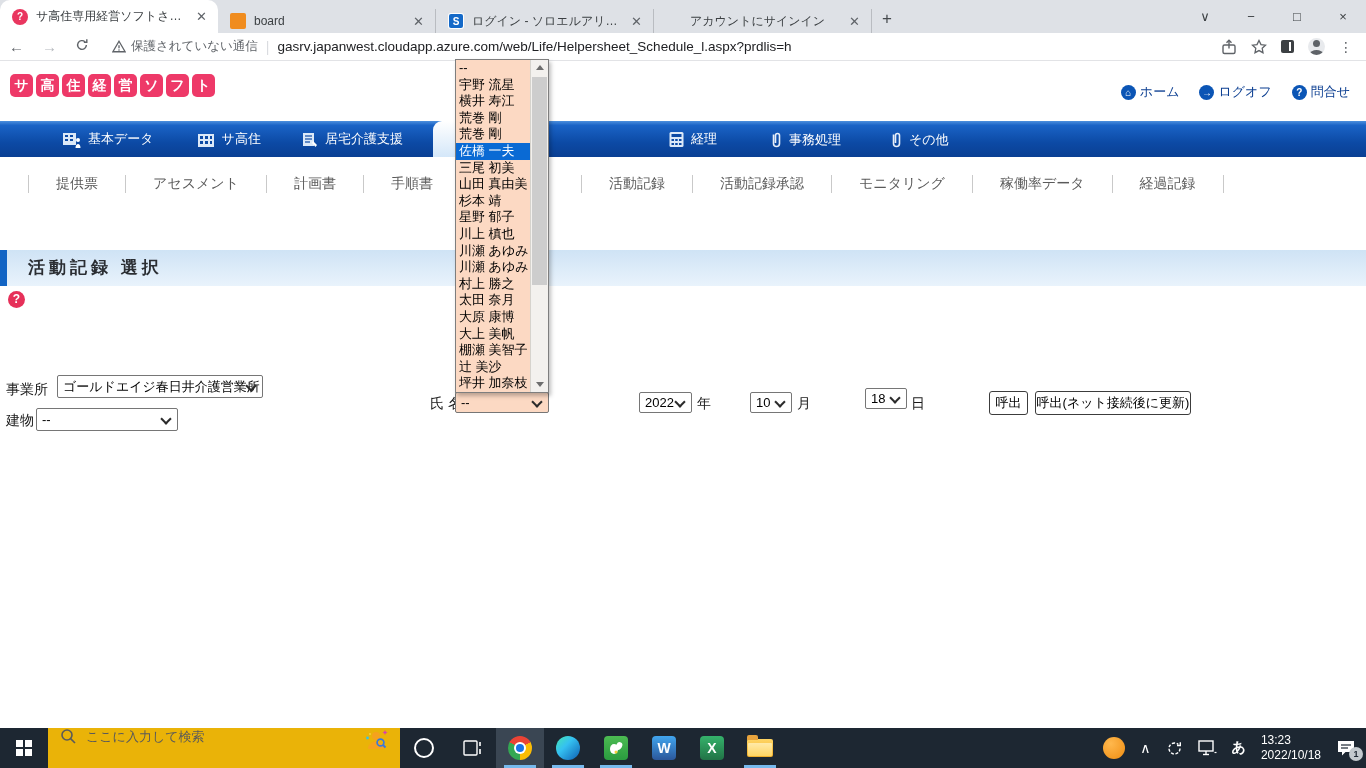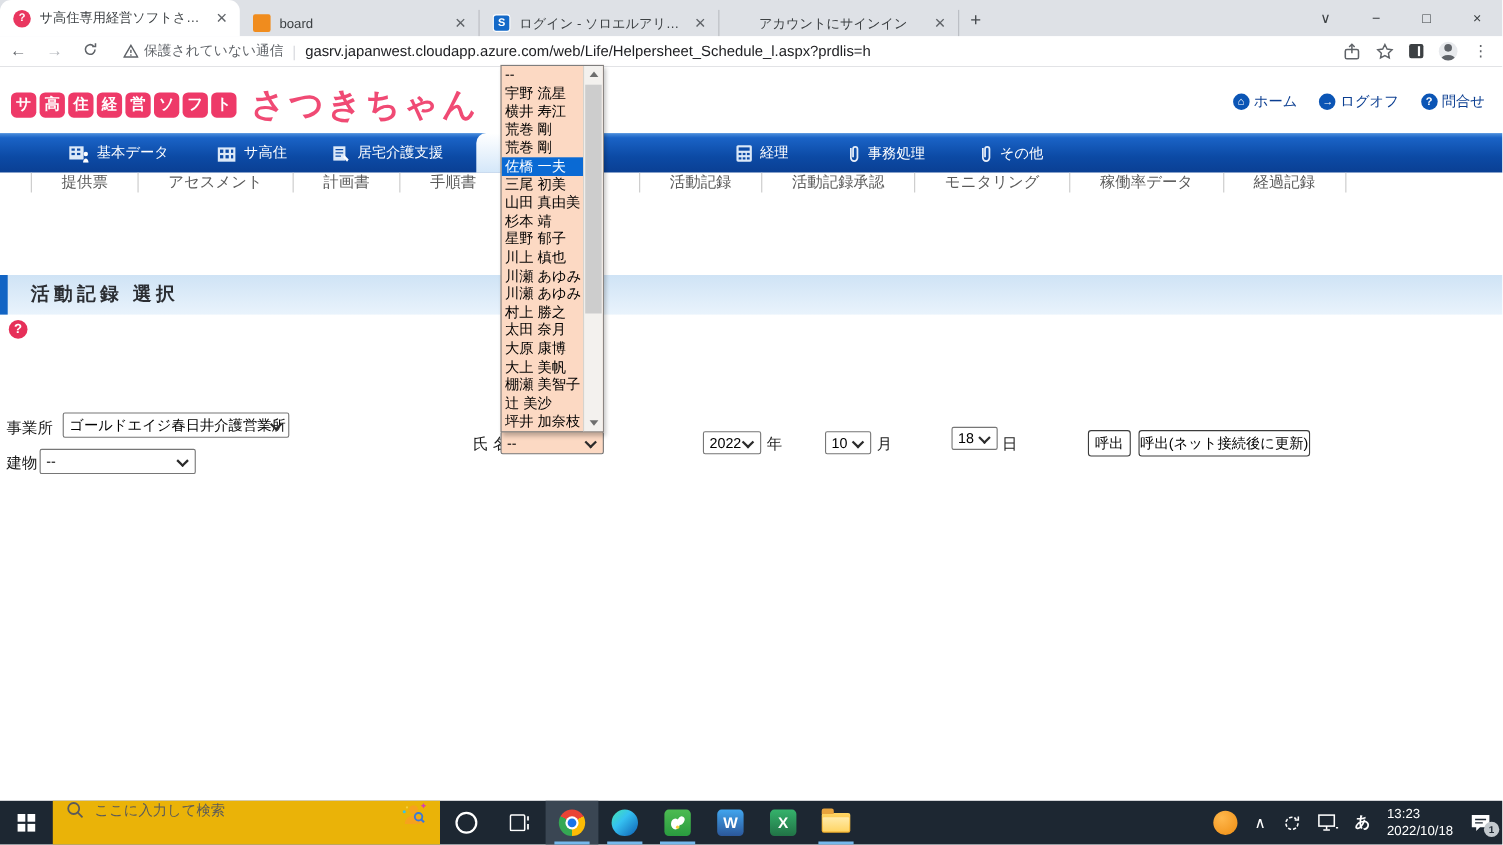--- a/index.html
+++ b/index.html
@@ -60,21 +60,21 @@
           background:linear-gradient(180deg,#4c8fdd 0%,#1a63c6 12%,#0c4aa5 60%,#0a3f93 100%);
           display:flex;align-items:center;}
   .nav-item{display:flex;align-items:flex-end;gap:6px;color:#fff;font-size:13px;white-space:nowrap;}
   .nav-item svg{display:block;}
   .nav-tab-active{align-self:flex-end;height:36px;border-radius:9px 9px 0 0;
           background:linear-gradient(#ffffff,#d4e7f9);display:flex;align-items:center;gap:6px;
           padding:0 20px;color:#0f57b2;font-size:13px;font-weight:bold;}
 
   
   .subnav{position:absolute;top:157px;left:0;width:1366px;height:36px;background:#fff;
-          display:flex;align-items:flex-start;font-size:14px;color:#5a5a5a;}
+          display:flex;align-items:flex-end;font-size:14px;color:#5a5a5a;}
   .sep{width:1px;height:18px;background:#c9c9c9;}
   .subnav-item{padding:0 27px;white-space:nowrap;}
   .subnav-spacer{width:120px;}
 
   
   .titlebar{position:absolute;top:250px;left:0;width:1366px;height:36px;
             background:linear-gradient(#cfe3f5,#e9f3fc);}
   .titlebar .accent{position:absolute;left:0;top:0;width:7px;height:36px;background:#1264c4;}
   .titlebar .ttl{margin-left:28px;line-height:36px;font-size:17px;font-weight:bold;
                  color:#2b2e33;letter-spacing:4px;}
@@ -231,21 +231,20 @@
   <div class="app-header">
     <div class="logo">
       <span class="logo-badge">サ</span>
       <span class="logo-badge">高</span>
       <span class="logo-badge">住</span>
       <span class="logo-badge">経</span>
       <span class="logo-badge">営</span>
       <span class="logo-badge">ソ</span>
       <span class="logo-badge">フ</span>
       <span class="logo-badge">ト</span>
-      <span class="logo-title">さつきちゃん</span>
     </div>
     <div class="header-links">
       <span class="hlink">
         <span class="circ">⌂</span>
         <span>ホーム</span>
       </span>
       <span class="hlink">
         <span class="circ">→</span>
         <span>ログオフ</span>
       </span>

